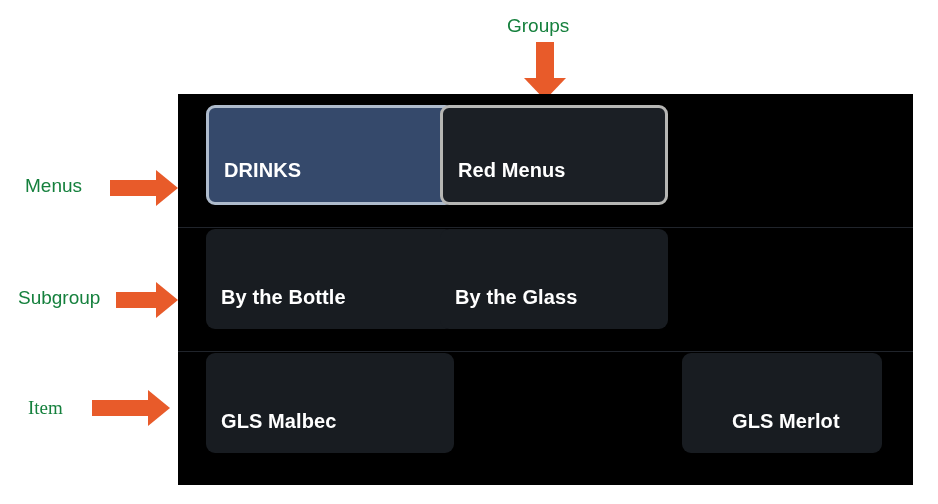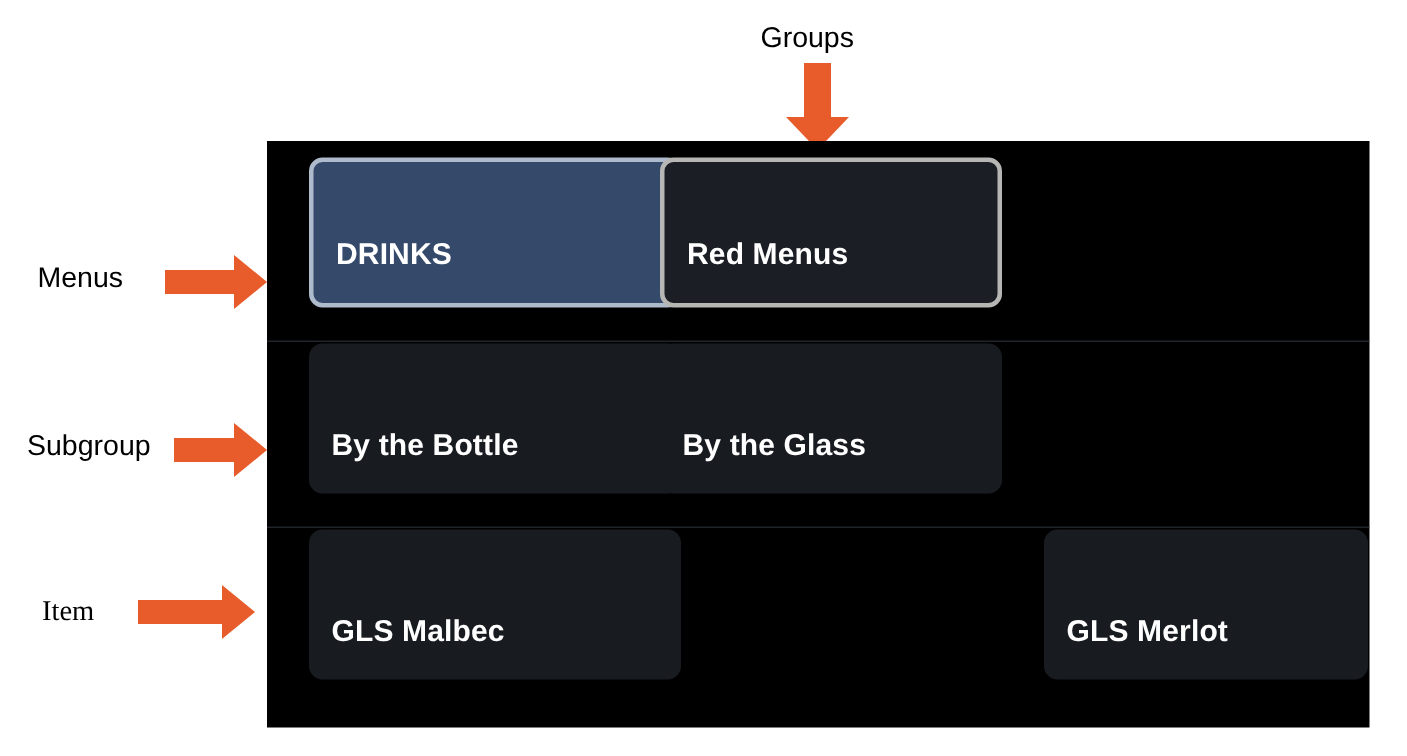--- a/index.html
+++ b/index.html
@@ -13,21 +13,21 @@
     height: 504px;
     position: relative;
     overflow: hidden;
     font-family: "Liberation Sans", sans-serif;
     -webkit-font-smoothing: antialiased;
   }
 
   
   .annot-label {
     position: absolute;
-    color: #000000;
+    color: #15803d;
     font-family: "Liberation Sans", sans-serif;
     font-size: 19px;
     font-weight: 400;
     line-height: 1;
     white-space: nowrap;
   }
 
   
   .arrow-right {
     position: absolute;
@@ -122,21 +122,21 @@
     font-weight: 700;
     line-height: 1;
     padding: 0 0 22px 15px;
     white-space: nowrap;
     letter-spacing: 0.1px;
   }
 
   
   .col-1 { left: 28px;  width: 248px; }
   .col-2 { left: 262px; width: 228px; }
-  .col-3 { left: 518px; width: 216px; }
+  .col-3 { left: 504px; width: 200px; padding-left: 35px; }
 
   
   .tile.selected {
     background: #35496B;
     border: 3px solid #AEBBCC;
   }
   .tile.outlined {
     background: #1B1F25;
     border: 3px solid #B6B6B4;
   }

